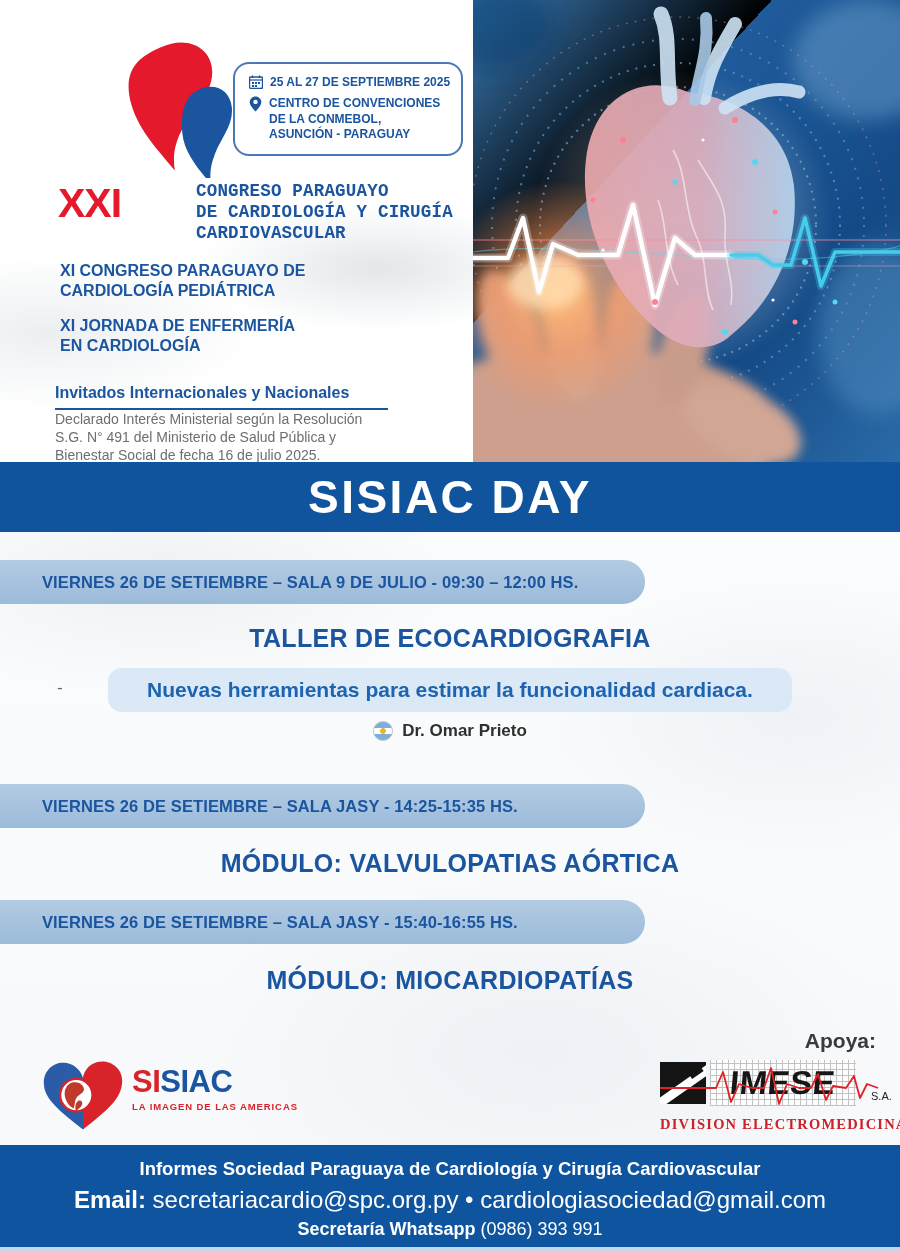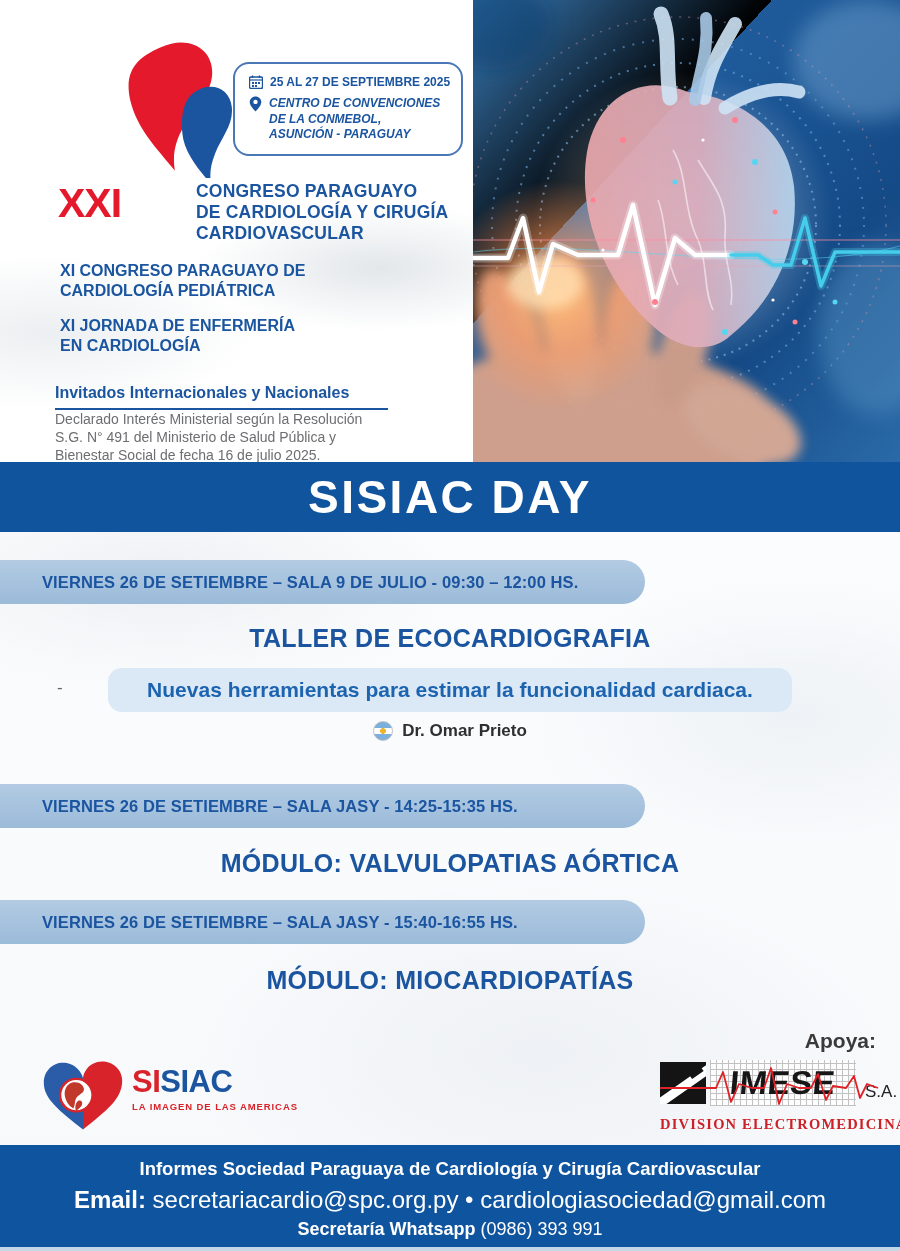--- a/index.html
+++ b/index.html
@@ -31,30 +31,30 @@
   
   .congress-logo{position:absolute;left:112px;top:38px;width:122px;height:140px;}
   
   .badge{
     position:absolute;left:233px;top:62px;width:230px;height:94px;
     background:#fff;border:2px solid #4a77b5;border-radius:16px;
     padding:11px 26px 8px 14px;color:#1b55a0;
   }
   .badge-row{display:flex;align-items:flex-start;gap:7px;margin-bottom:6px;}
   .badge-row .txt{font-weight:700;font-size:12px;line-height:1.28;white-space:nowrap;}
-  .badge-row .txt span{display:block;font-style:italic;}
+  .badge-row .txt span{display:block;}
   .bicon{flex:0 0 auto;margin-top:0px;}
   
   .edition{
     position:absolute;left:58px;top:183px;color:#e4192c;
     font-size:41px;font-weight:700;letter-spacing:-1px;line-height:1;
   }
   .title-block{
     position:absolute;left:196px;top:181px;color:#1b55a0;
-    font-size:17.5px;font-weight:700;line-height:1.2;letter-spacing:0.2px;
+    font-size:17.5px;font-weight:700;line-height:1.2;letter-spacing:0.2px;font-family:Liberation Mono, monospace;
   }
   .title-block span{display:block;}
   .subevent{position:absolute;left:60px;color:#1b55a0;font-size:16px;font-weight:700;line-height:1.22;}
   .subevent span{display:block;}
   .sub1{top:261px;}
   .sub2{top:316px;}
   .guests{
     position:absolute;left:55px;top:384px;width:333px;
     color:#1b55a0;font-size:16px;font-weight:700;
     padding-bottom:6px;border-bottom:2px solid #1b55a0;
@@ -121,21 +121,21 @@
   .imese-mark .notch{position:absolute;right:4px;top:4px;width:14px;height:10px;background:#141414;transform:rotate(-35deg);}
   .imese-grid{
     position:relative;flex:0 0 auto;width:146px;height:46px;margin-left:4px;
     background-image:
       repeating-linear-gradient(0deg,#c2c2c2 0 1px, rgba(0,0,0,0) 1px 6px),
       repeating-linear-gradient(90deg,#c2c2c2 0 1px, rgba(0,0,0,0) 1px 6px);
     background-color:#fdfdfd;
     display:flex;align-items:center;justify-content:center;
   }
   .imese-name{font-size:33px;font-weight:700;color:#161616;letter-spacing:0.5px;transform:skewX(-5deg);}
-  .imese-sa{flex:0 0 auto;align-self:flex-end;font-size:17px;color:#222;margin-left:9px;padding-bottom:4px;}
+  .imese-sa{flex:0 0 auto;align-self:flex-end;font-size:11px;color:#222;margin-left:15px;padding-bottom:4px;}
   .imese-ecg{position:absolute;left:0;top:0;width:228px;height:46px;pointer-events:none;}
   .imese-division{
     margin-top:10px;text-align:center;color:#cc2127;
     font-family:"Liberation Serif",serif;font-weight:700;
     font-size:14.5px;letter-spacing:1.2px;white-space:nowrap;
   }
   
   .footer{
     position:absolute;left:0;top:1145px;width:900px;height:106px;
     background:#0f549f;color:#fff;text-align:center;padding-top:13px;

